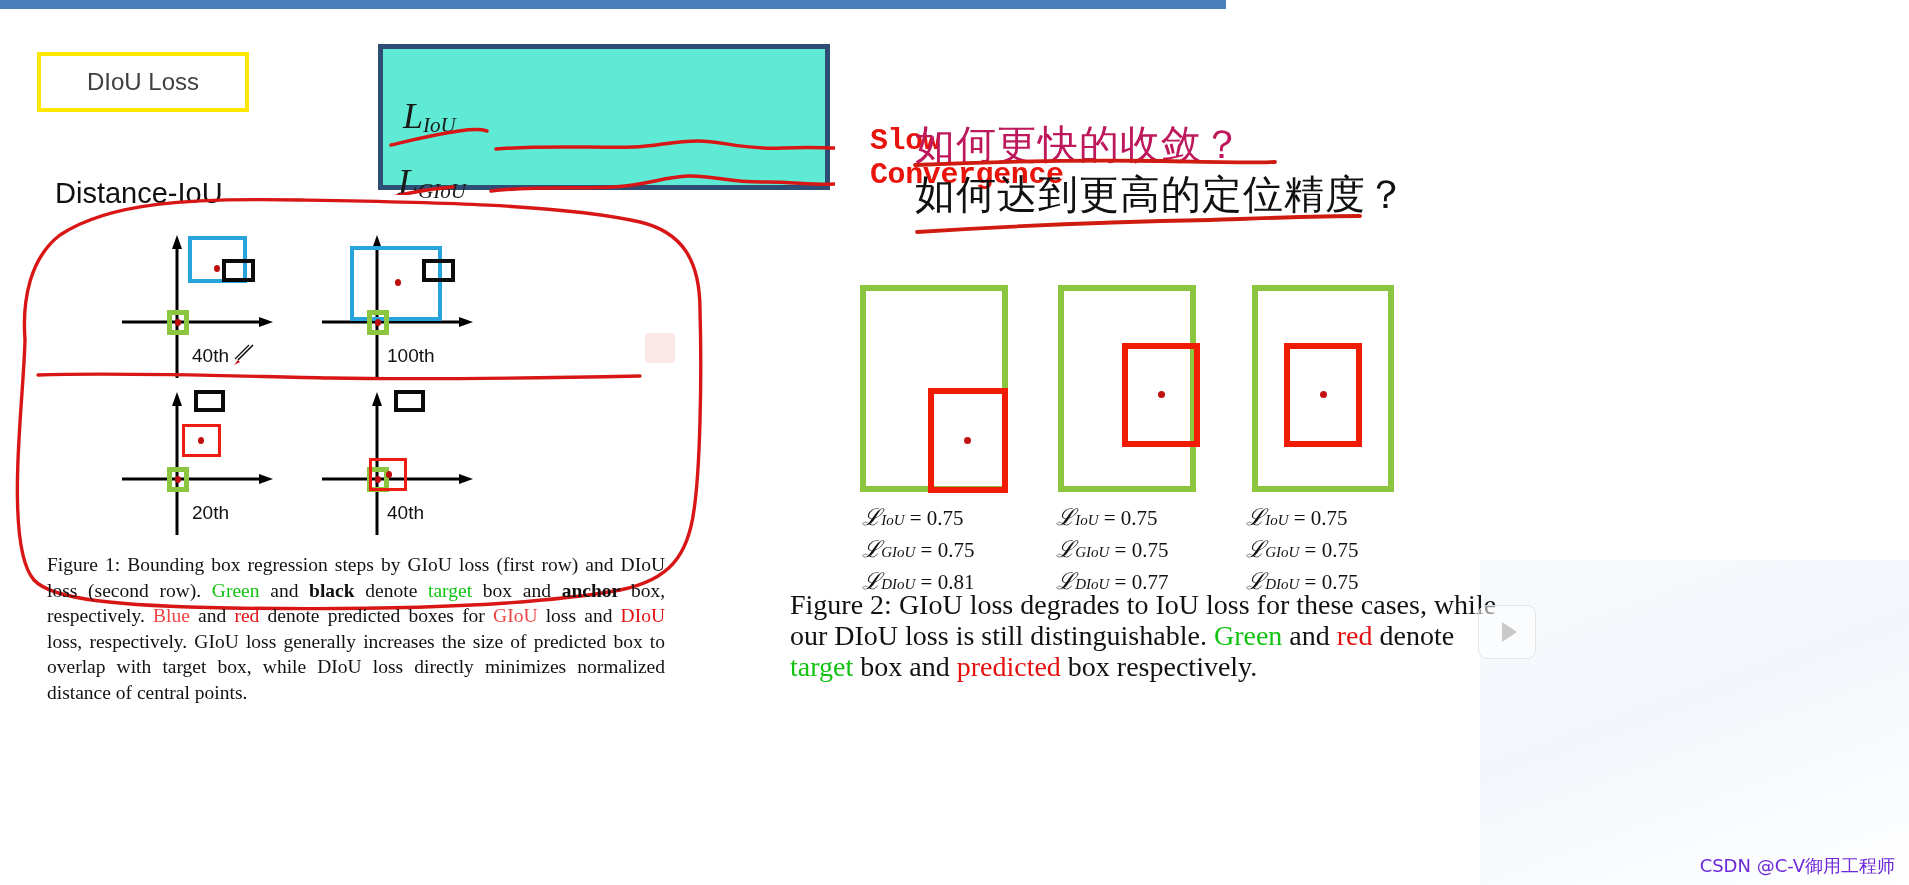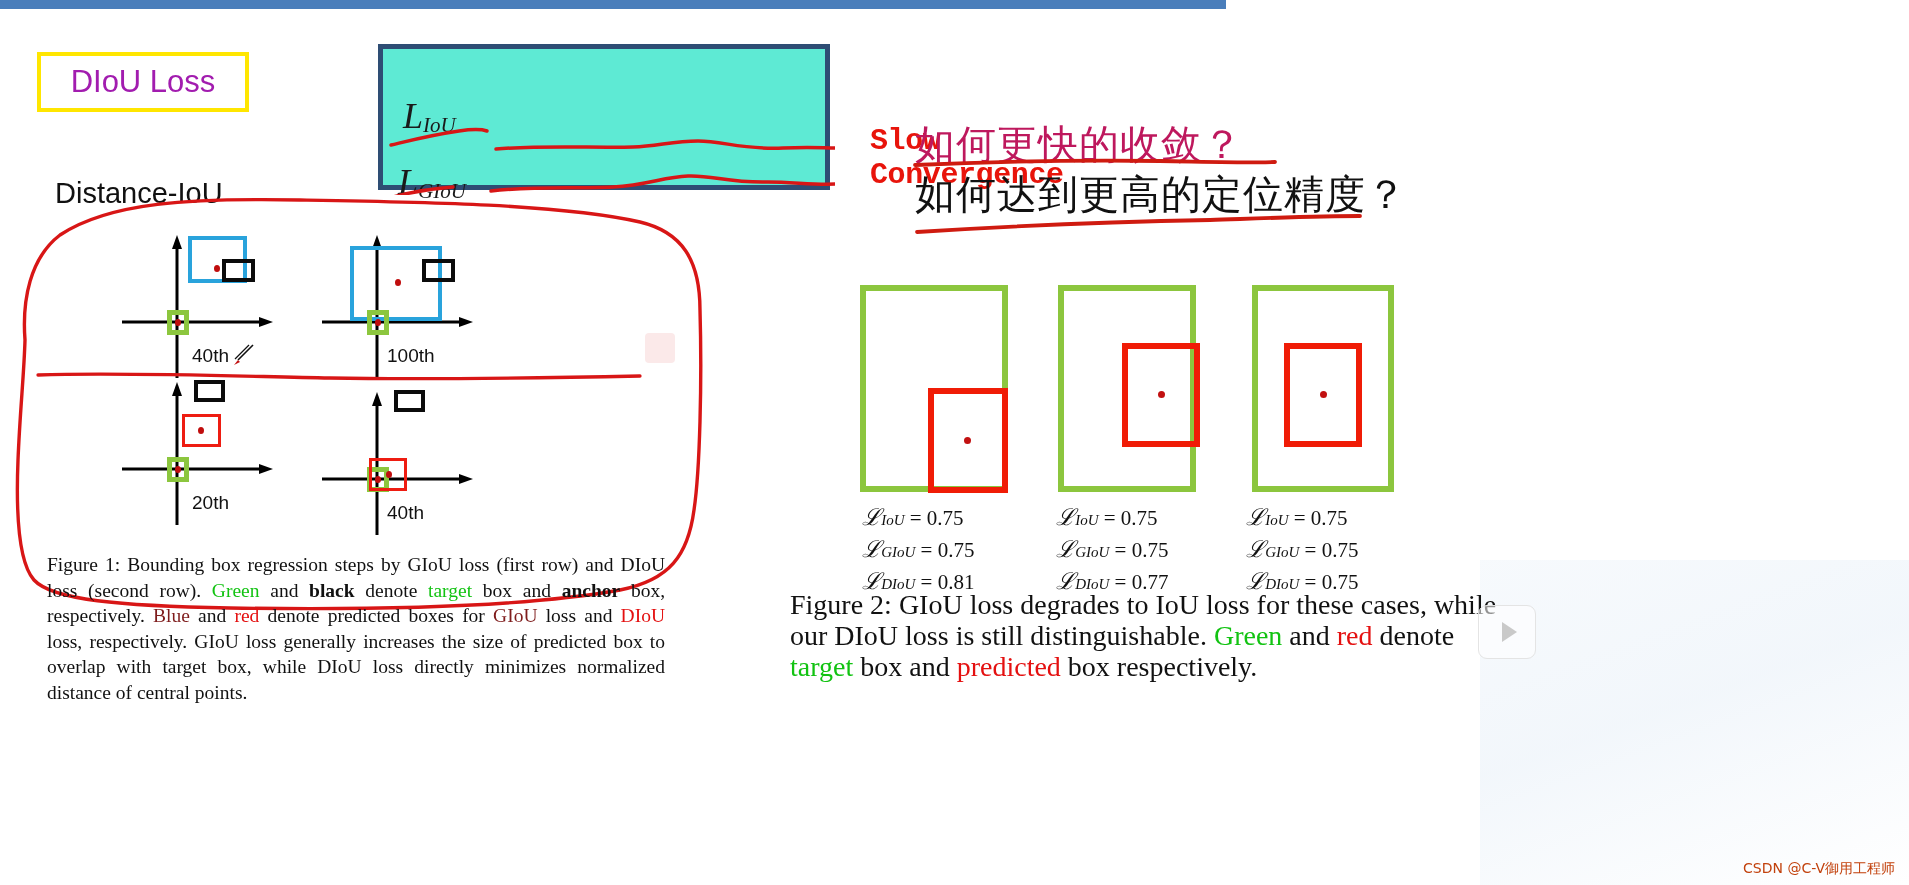--- a/index.html
+++ b/index.html
@@ -20,21 +20,21 @@
     position:absolute; left:1226px; top:0; width:683px; height:9px;
     background:#ffffff;
   }
 
   
   #title-box {
     position:absolute; left:37px; top:52px; width:212px; height:60px;
     border:4px solid #ffe600; background:#ffffff;
     display:flex; align-items:center; justify-content:center;
   }
-  #title-box .t { font-size:31px; color:#a21caf; font-family:"Liberation Sans", sans-serif; letter-spacing:0px;}
+  #title-box .t { font-size:24px; color:#404040; font-family:"Liberation Sans", sans-serif; letter-spacing:0px;}
   #subtitle {
     position:absolute; left:55px; top:136px;
     font-size:29px; color:#111;margin-top:41px;
   }
 
   
   #loss-box {
     position:absolute; left:378px; top:44px; width:452px; height:146px;
     border:5px solid #2e4d74; background:#5eead4;
   }
@@ -67,21 +67,21 @@
   .greenbox { position:absolute; border:5px solid #8cc63e; background:transparent; }
   .reddot   { position:absolute; width:6px; height:7px; border-radius:50%; background:#c00d0d; }
   .steplabel{ position:absolute; font-size:19px; color:#111; font-family:"Liberation Sans", sans-serif;}
 
   
   #fig1cap {
     position:absolute; left:47px; top:552px; width:618px;
     font-family:"Liberation Serif", serif; font-size:19.5px; line-height:25.5px;
     color:#111; text-align:justify;
   }
-  .g { color:#12c312; } .bl { color:#7f1d1d; } .rd { color:#e41010; }
+  .g { color:#12c312; } .bl { color:#ef4444; } .rd { color:#e41010; }
   .bd { font-weight:bold; }
 
   
   #fig2 { position:absolute; left:780px; top:285px; width:700px; height:400px; }
   .f2cell { position:absolute; width:200px; height:230px; }
   .f2green { position:absolute; border:6px solid #8cc63e; }
   .f2red   { position:absolute; border:6px solid #f01c06; }
   .f2dot   { position:absolute; width:7px; height:7px; border-radius:50%; background:#c21111; }
   .losslines{ position:absolute; font-family:"Liberation Serif", serif; color:#111; }
   .lossline { white-space:nowrap; font-size:21px; line-height:30px; }
@@ -91,21 +91,21 @@
   #fig2cap {
     position:absolute; left:778px; top:589px; width:712px;
     font-family:"Liberation Serif", serif; font-size:28px; line-height:31px;
     color:#111;
     margin-left:12px;
   }
 
   
   #csdn {
     position:absolute; right:14px; bottom:7px;
-    font-size:14px; color:#c2410c; font-family:"DejaVu Sans", sans-serif;
+    font-size:18px; color:#6d28d9; font-family:"DejaVu Sans", sans-serif;
   }
   #playbtn {
     position:absolute; left:1478px; top:605px; width:58px; height:54px;
     border-radius:9px; background:rgba(255,255,255,0.55);
     border:1px solid #e4e4e4;
     display:flex; align-items:center; justify-content:center;
   }
   #playbtn .tri {
     width:0;height:0;border-left:15px solid #c9c9c9;
     border-top:10px solid transparent;border-bottom:10px solid transparent;
@@ -184,21 +184,21 @@
     </svg>
     <div class="bluebox" style="left:30px; top:23px; width:92px; height:75px;"></div>
     <div class="blackbox" style="left:102px; top:36px; width:33px; height:23px;"></div>
     <div class="reddot" style="left:75px; top:56px;"></div>
     <div class="greenbox" style="left:47px; top:87px; width:22px; height:25px;"></div>
     <div class="reddot" style="left:55px; top:96px;"></div>
     <div class="steplabel" style="left:67px; top:122px;">100th</div>
   </div>
 
 
-  <div class="panel" style="left:90px; top:165px;">
+  <div class="panel" style="left:90px; top:175px;">
     <svg width="200" height="160">
       <line x1="57" y1="20" x2="57" y2="155" stroke="#000" stroke-width="3"></line>
       <polygon points="57,12 52,26 62,26" fill="#000"></polygon>
       <line x1="2" y1="99" x2="145" y2="99" stroke="#000" stroke-width="3"></line>
       <polygon points="153,99 139,94 139,104" fill="#000"></polygon>
     </svg>
     <div class="blackbox" style="left:74px; top:10px; width:31px; height:22px;"></div>
     <div class="redbox" style="left:62px; top:44px; width:39px; height:33px;"></div>
     <div class="reddot" style="left:78px; top:57px;"></div>
     <div class="greenbox" style="left:47px; top:87px; width:22px; height:25px;"></div>

